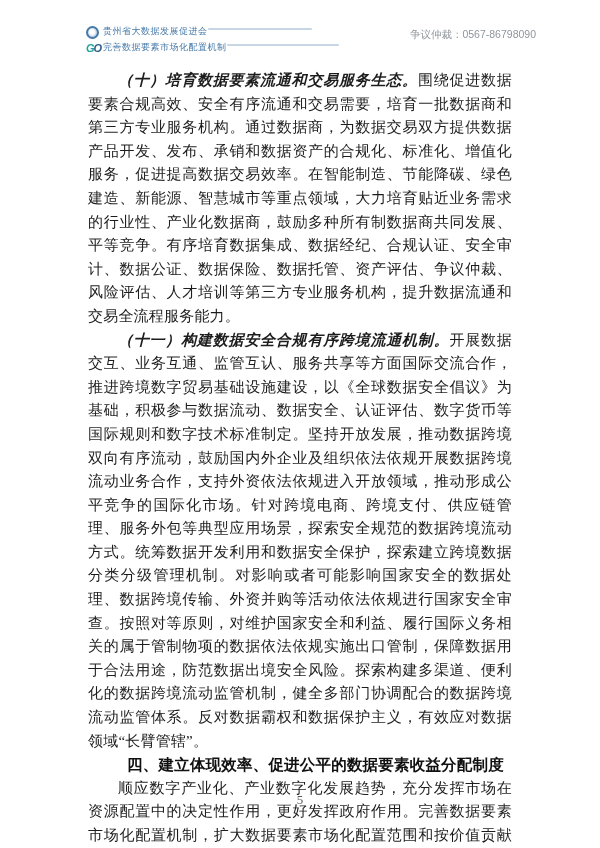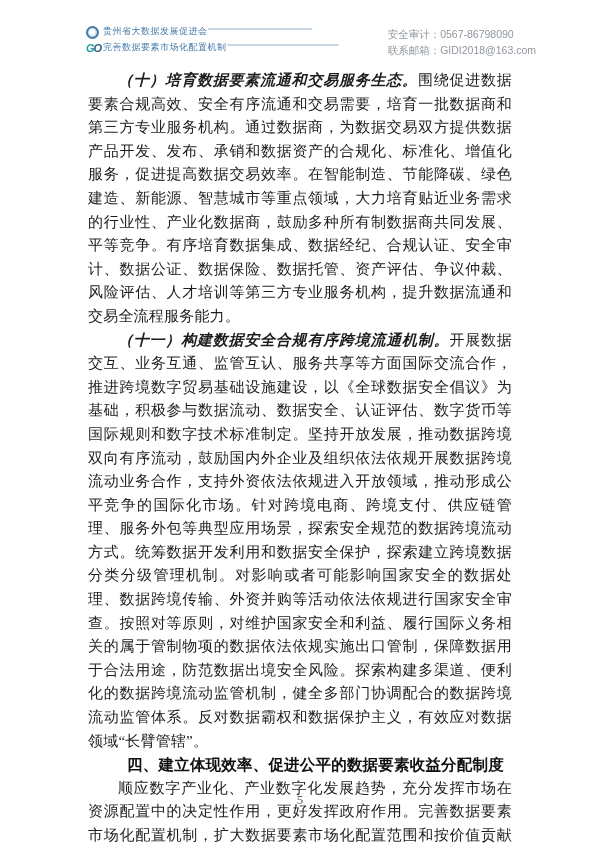--- a/index.html
+++ b/index.html
@@ -134,22 +134,21 @@
       <div class="logo-row">
         <span class="logo-mark institute"><span>G</span><b>O</b></span>
         <span class="logo-textcol">
           <span class="logo-name">完善数据要素市场化配置机制</span>
           <span class="logo-sub w2"></span>
         </span>
       </div>
     </div>
 
     <div class="contact-block">
-      <div><span>安全审计：</span><span>0567-86798090</span></div>
-      <div><span>联系邮箱：</span><span>GIDI2018@163.com</span></div>
+      <div><span>争议仲裁：</span><span>0567-86798090</span></div>
     </div>
   </div>
 
   <div class="doc-body">
     <p><span class="para-lead">（十）培育数据要素流通和交易服务生态。</span><span>围绕促进数据要素合规高效、安全有序流通和交易需要，培育一批数据商和第三方专业服务机构。通过数据商，为数据交易双方提供数据产品开发、发布、承销和数据资产的合规化、标准化、增值化服务，促进提高数据交易效率。在智能制造、节能降碳、绿色建造、新能源、智慧城市等重点领域，大力培育贴近业务需求的行业性、产业化数据商，鼓励多种所有制数据商共同发展、平等竞争。有序培育数据集成、数据经纪、合规认证、安全审计、数据公证、数据保险、数据托管、资产评估、争议仲裁、风险评估、人才培训等第三方专业服务机构，提升数据流通和交易全流程服务能力。</span></p>
 
     <p><span class="para-lead">（十一）构建数据安全合规有序跨境流通机制。</span><span>开展数据交互、业务互通、监管互认、服务共享等方面国际交流合作，推进跨境数字贸易基础设施建设，以《全球数据安全倡议》为基础，积极参与数据流动、数据安全、认证评估、数字货币等国际规则和数字技术标准制定。坚持开放发展，推动数据跨境双向有序流动，鼓励国内外企业及组织依法依规开展数据跨境流动业务合作，支持外资依法依规进入开放领域，推动形成公平竞争的国际化市场。针对跨境电商、跨境支付、供应链管理、服务外包等典型应用场景，探索安全规范的数据跨境流动方式。统筹数据开发利用和数据安全保护，探索建立跨境数据分类分级管理机制。对影响或者可能影响国家安全的数据处理、数据跨境传输、外资并购等活动依法依规进行国家安全审查。按照对等原则，对维护国家安全和利益、履行国际义务相关的属于管制物项的数据依法依规实施出口管制，保障数据用于合法用途，防范数据出境安全风险。探索构建多渠道、便利化的数据跨境流动监管机制，健全多部门协调配合的数据跨境流动监管体系。反对数据霸权和数据保护主义，有效应对数据领域“长臂管辖”。</span></p>
 
     <h2 class="section-heading">四、建立体现效率、促进公平的数据要素收益分配制度</h2>
 

